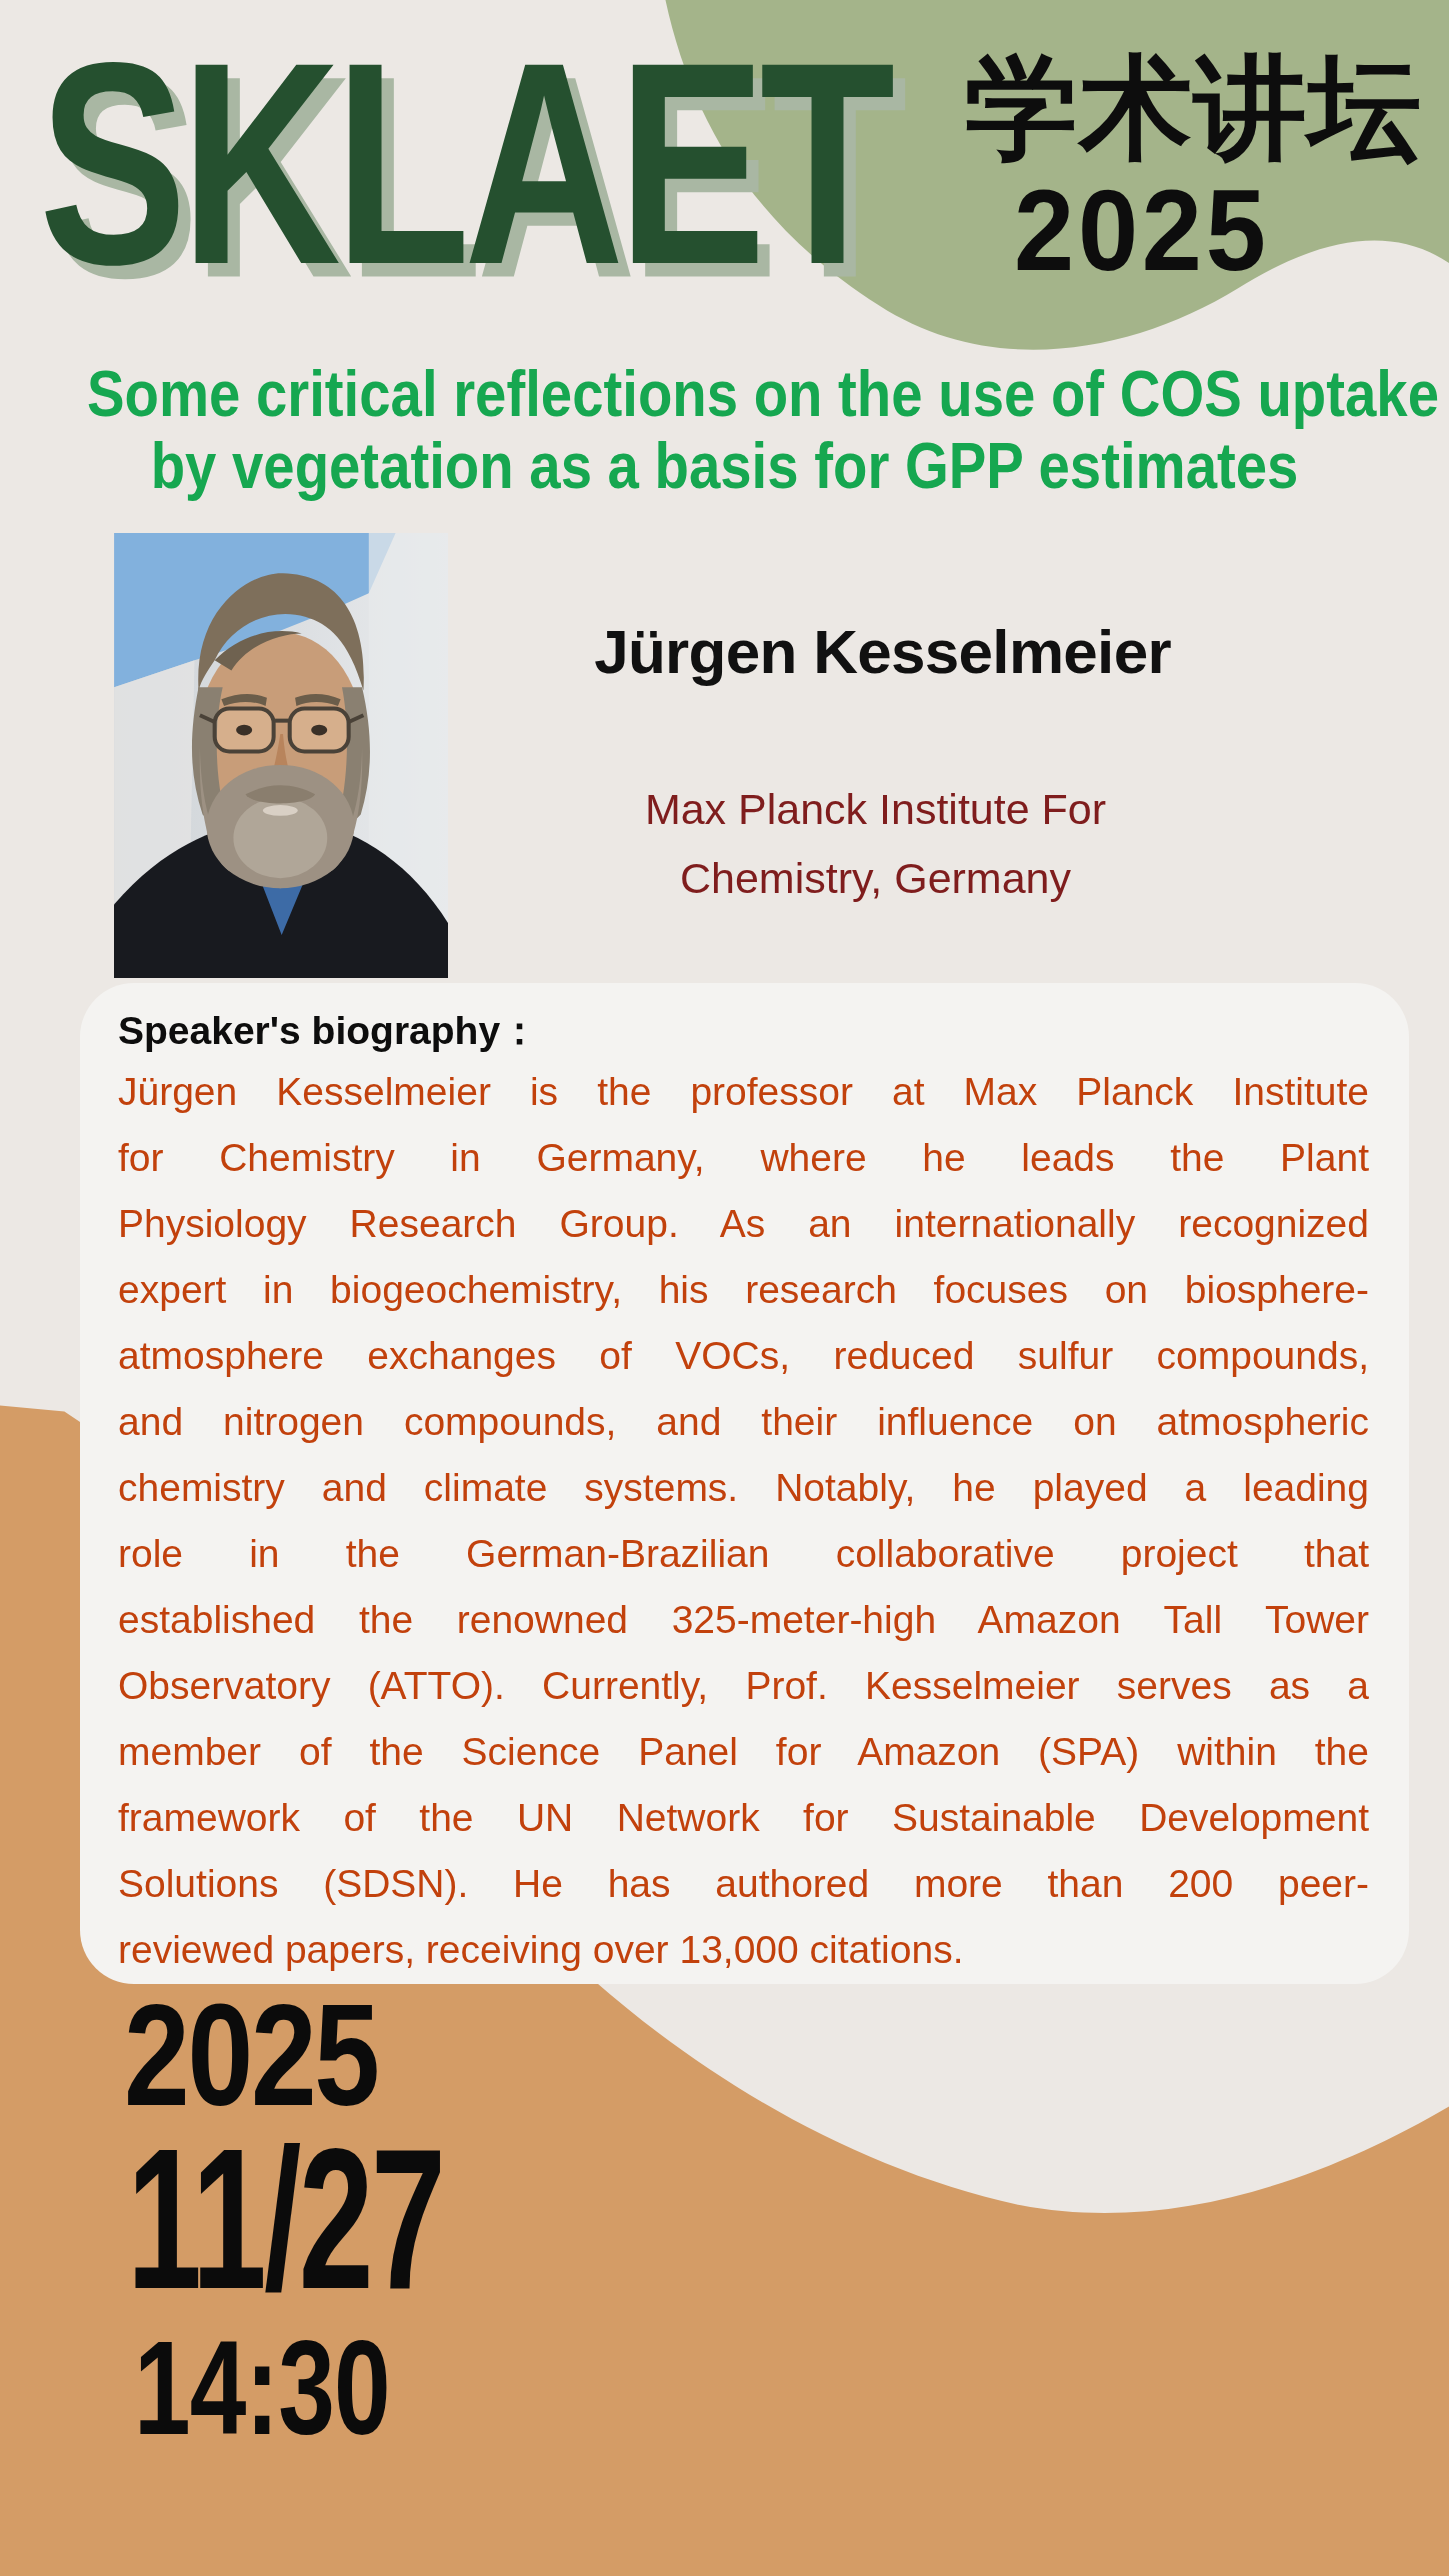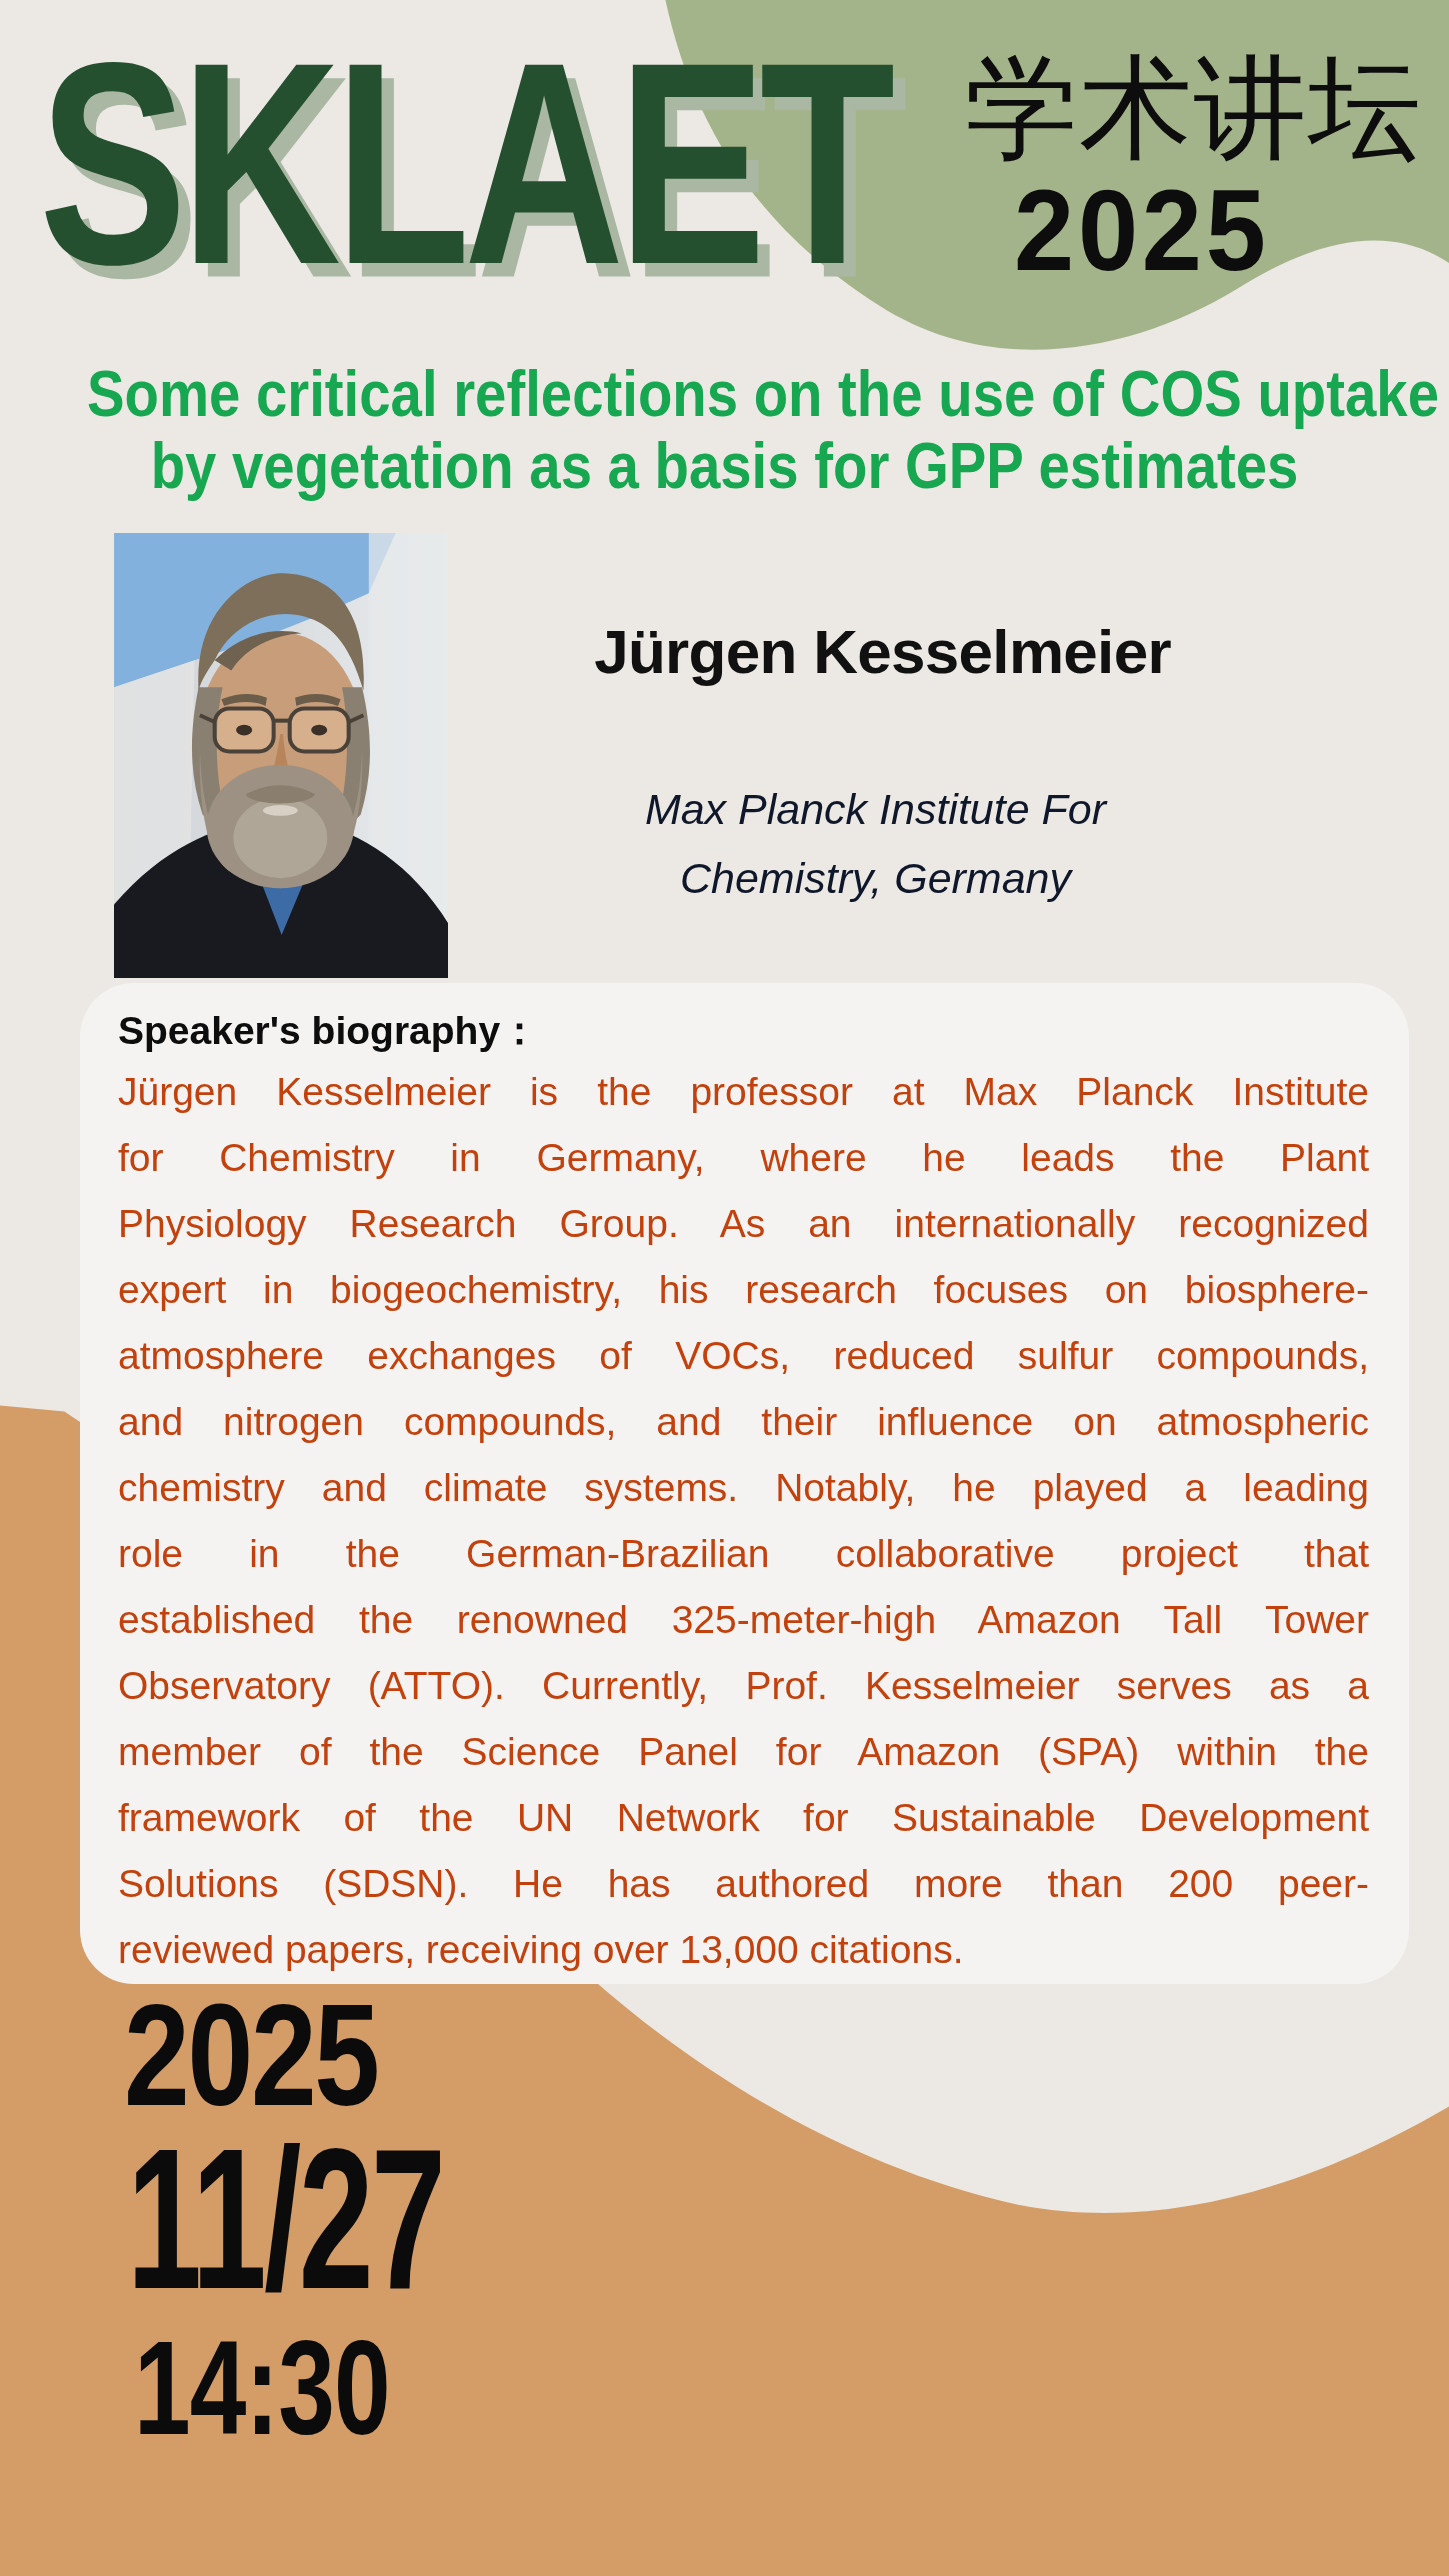--- a/index.html
+++ b/index.html
@@ -17,21 +17,21 @@
   .logo{
     position:absolute;left:39px;top:19px;z-index:3;
     font-size:288px;font-weight:700;letter-spacing:-8px;
     color:#25502f;
     text-shadow:16px 13.4px 0 #a9b7a3;
     transform:scaleX(0.77);transform-origin:0 0;
     white-space:nowrap;line-height:1;
   }
   .cjk-title{
     position:absolute;left:965px;top:52px;z-index:3;
-    font-size:113px;font-weight:400;color:#0d0d0d;
+    font-size:113px;font-weight:700;color:#0d0d0d;
     letter-spacing:1.3px;white-space:nowrap;line-height:1;text-align:center;
   }
   .cjk-year{
     position:absolute;left:1014px;top:173px;z-index:3;
     font-size:115px;font-weight:700;color:#0d0d0d;
     letter-spacing:4px;white-space:nowrap;line-height:1;
     transform:scaleX(0.94);transform-origin:0 0;
   }
   
   .talk-title{
@@ -47,22 +47,21 @@
     overflow:hidden;
   }
   .speaker-name{
     position:absolute;left:490px;top:616px;width:785px;z-index:3;
     text-align:center;font-size:62px;font-weight:700;
     letter-spacing:-0.7px;white-space:nowrap;
   }
   .speaker-aff{
     position:absolute;left:483px;top:775px;width:785px;z-index:3;
     text-align:center;font-size:43px;font-weight:400;line-height:69px;
-    color:#0f172a;
-    font-style:italic;
+    color:#7f1d1d;
   }
   
   .bio-card{
     position:absolute;left:80px;top:983px;width:1329px;height:1001px;z-index:2;
     background:#f4f3f1;border-radius:54px;
     box-sizing:border-box;
     padding:20px 40px 0 38px;
   }
   .bio-heading{
     font-size:39px;font-weight:700;line-height:56px;color:#0d0d0d;

